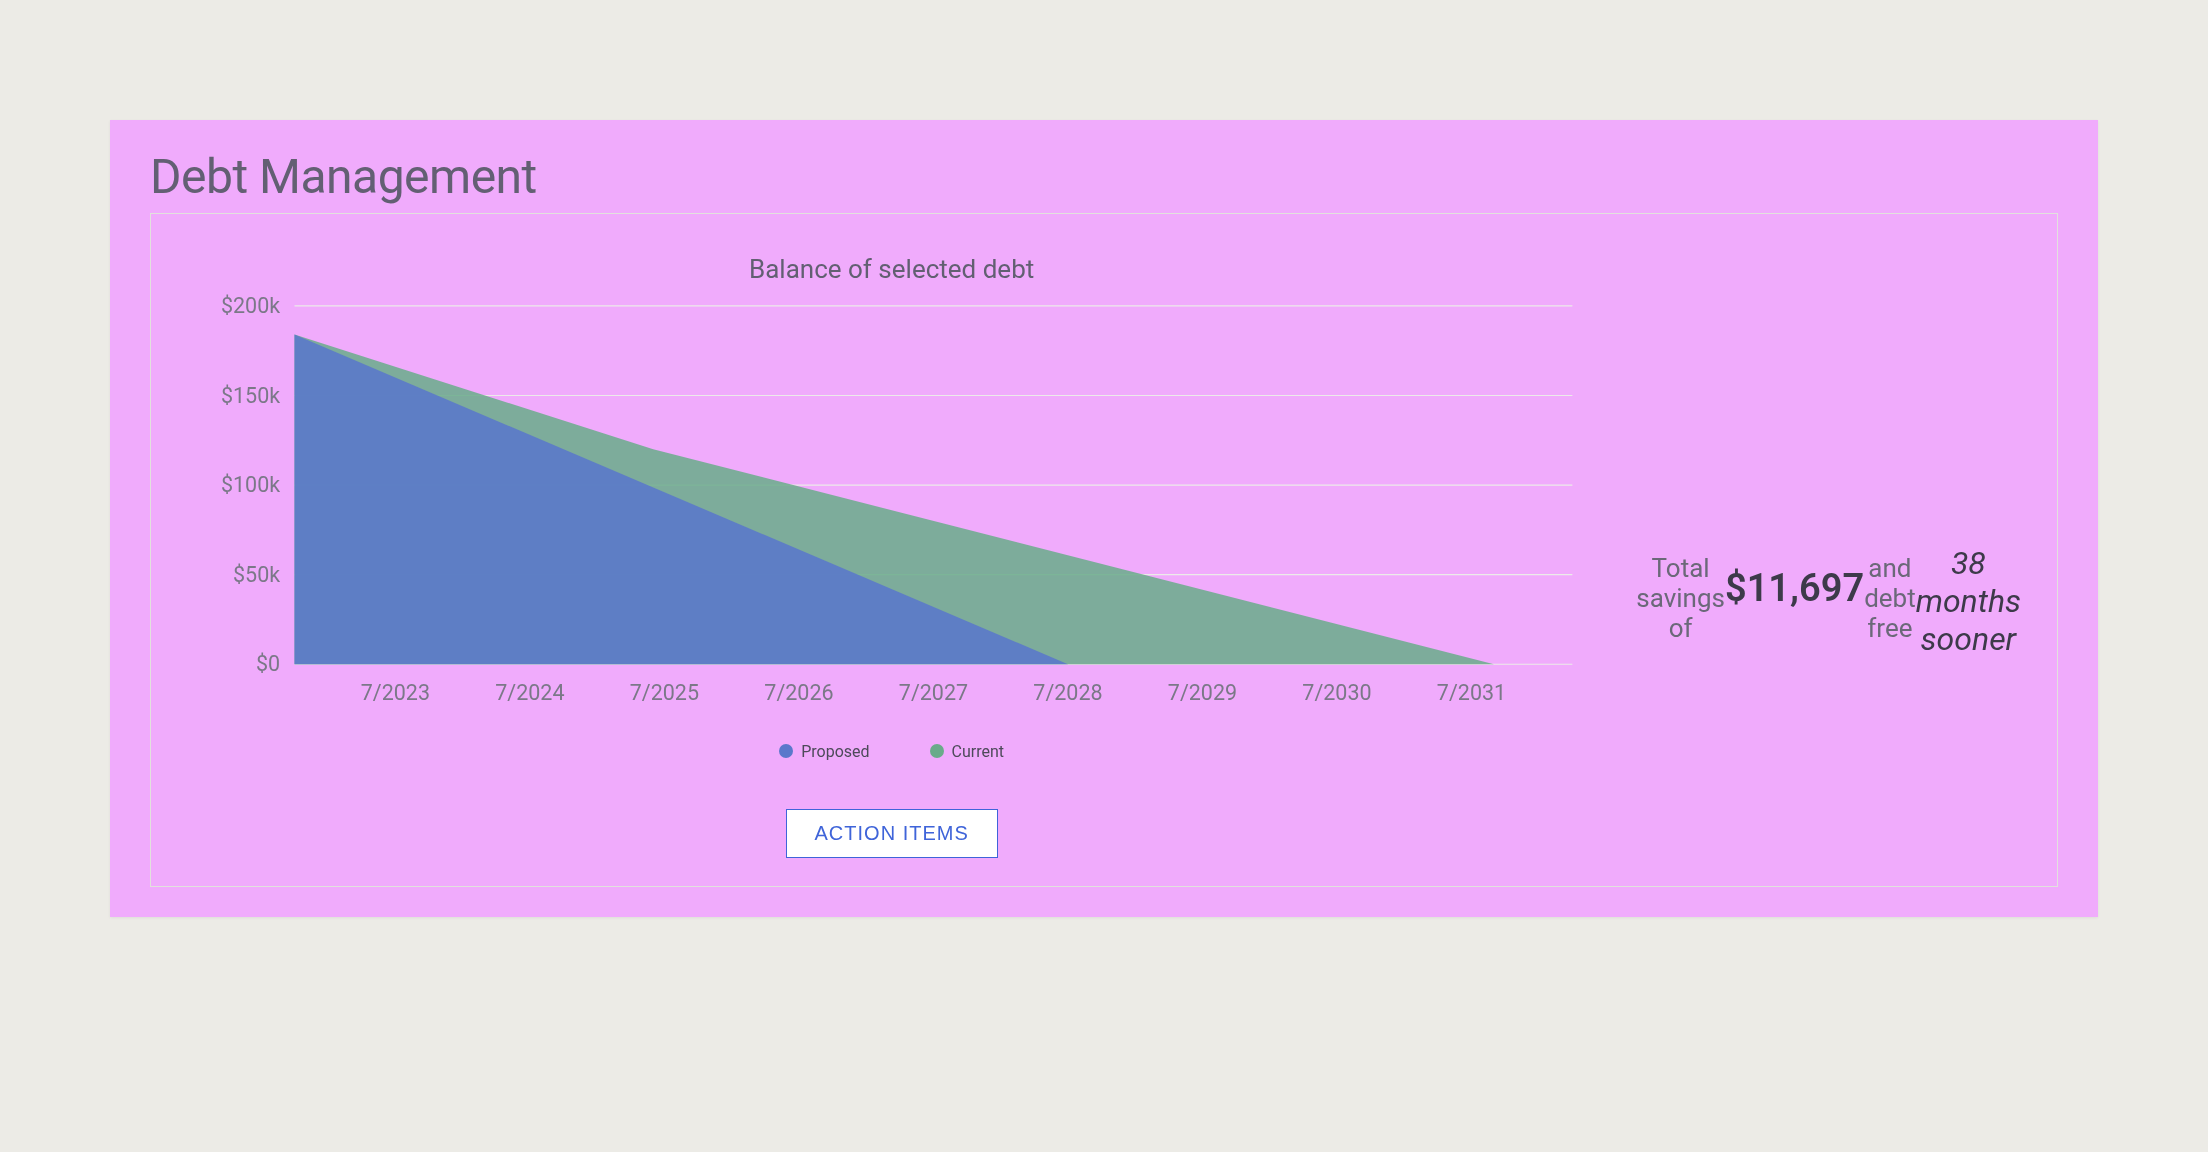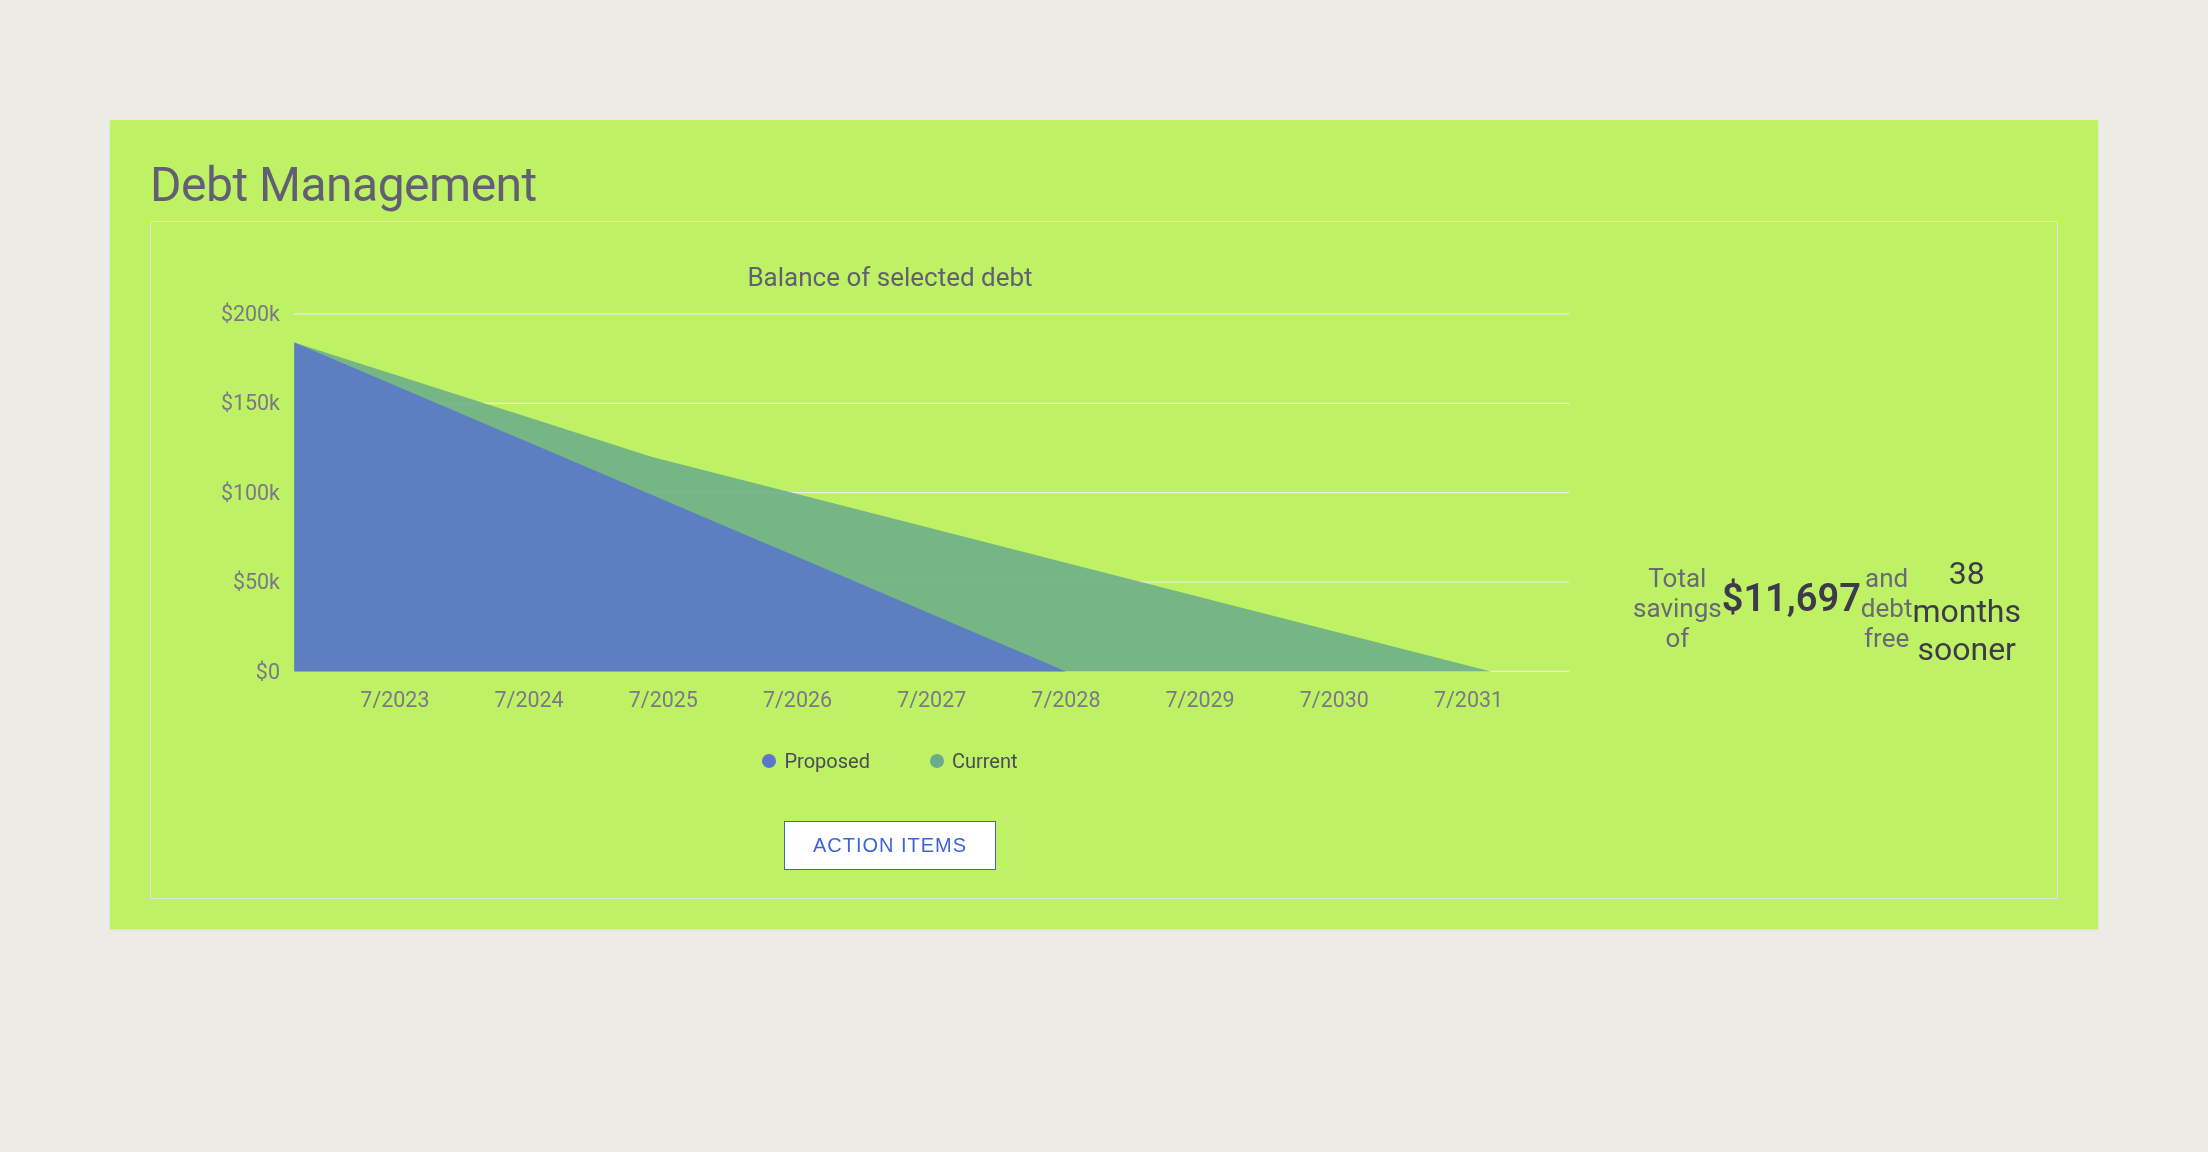--- a/index.html
+++ b/index.html
@@ -4,24 +4,24 @@
 <style>
   * { box-sizing: border-box; margin: 0; padding: 0; }
   body {
     background: #ecebe6;
     font-family: -apple-system, BlinkMacSystemFont, "Segoe UI", Roboto, Helvetica, Arial, sans-serif;
     width: 2208px;
     height: 1152px;
     padding: 120px 110px 0 110px;
   }
   .card {
-    background: #bef264;
+    background: #f0abfc;
     width: 100%;
     box-shadow: 0 1px 3px rgba(0,0,0,0.06);
-    padding: 36px 40px 30px 40px;
+    padding: 28px 40px 30px 40px;
     position: relative;
   }
   .page-title {
     font-size: 48px;
     font-weight: 400;
     color: #635f73;
     letter-spacing: -0.5px;
     margin-bottom: 8px;
   }
   .tabs {
@@ -60,38 +60,38 @@
     flex-direction: row;
     align-items: center;
     justify-content: flex-start;
     padding-top: 90px;
     text-align: center;
     color: #5a5868;
   }
   .summary-line1 { font-size: 26px; color: #6b6879; margin-bottom: 6px; }
   .summary-amount { font-size: 38px; font-weight: 600; color: #3d3a4a; margin-bottom: 26px; }
   .summary-line2 { font-size: 26px; color: #6b6879; margin-bottom: 6px; }
-  .summary-months { font-size: 32px; color: #3d3a4a; }
+  .summary-months { font-size: 32px; color: #3d3a4a; font-style: italic; }
   .chart-title {
     text-align: center;
     font-size: 26px;
     color: #625f72;
     margin-bottom: 10px;
   }
   .chart-wrap { position: relative; }
   svg.chart { display: block; width: 100%; height: auto; }
   .y-label { font-size: 18px; fill: #7b7888; }
   .x-label { font-size: 18px; fill: #7b7888; text-anchor: middle; }
   .gridline { stroke: #ecebe9; stroke-width: 1; }
   .legend {
     display: flex;
     justify-content: center;
     gap: 60px;
     margin-top: 18px;
-    font-size: 20px;
+    font-size: 16px;
     color: #4d4a5a;
   }
   .legend-item { display: flex; align-items: center; gap: 8px; }
   .legend-dot { width: 14px; height: 14px; border-radius: 50%; display: inline-block; }
   .action-row {
     display: flex;
     justify-content: center;
     margin-top: 48px;
   }
   .action-btn {

